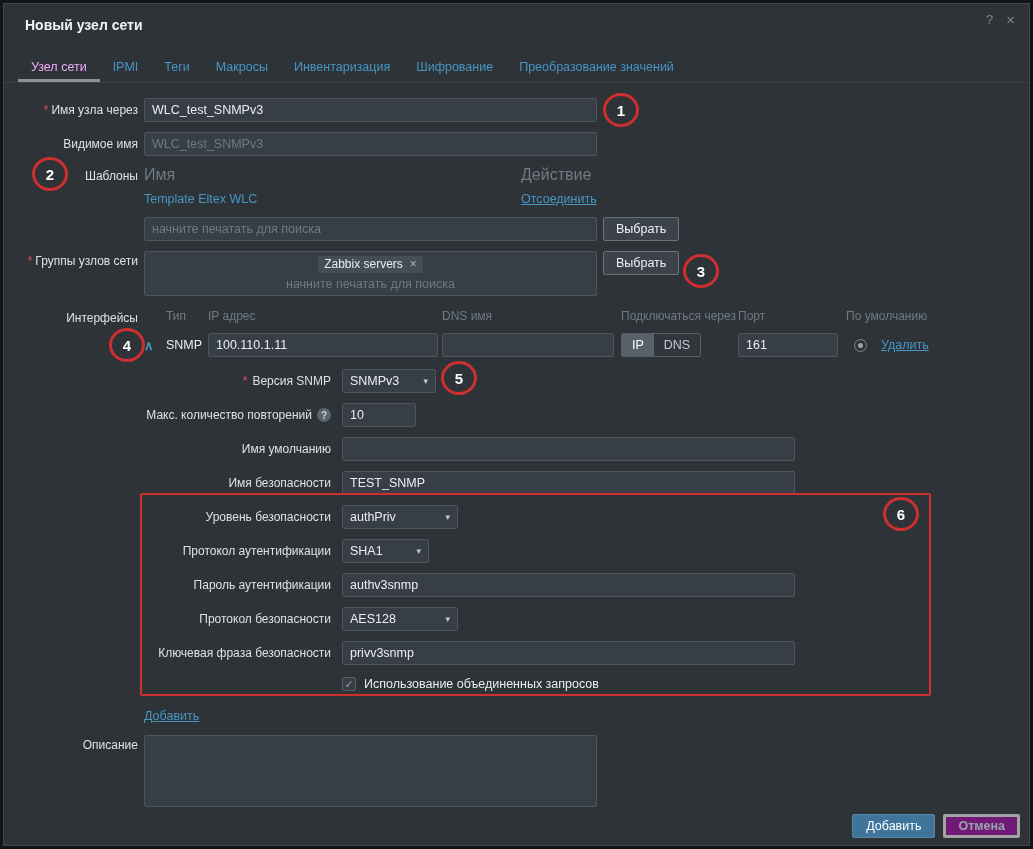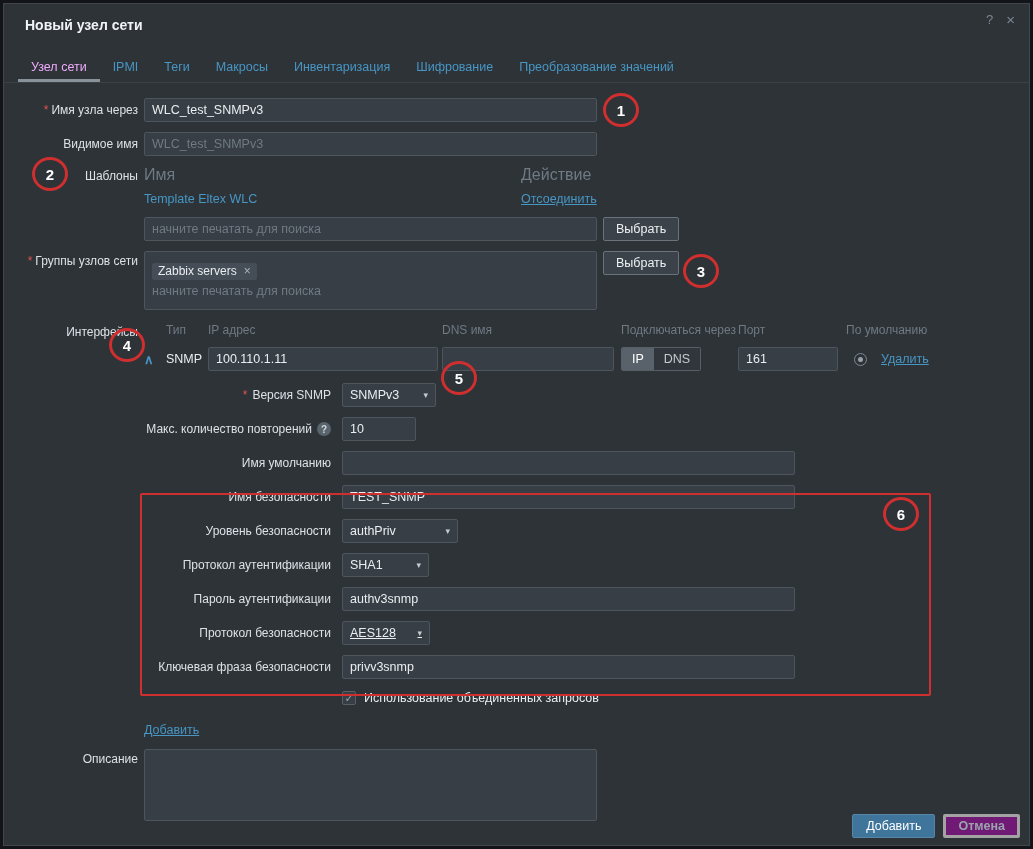--- a/index.html
+++ b/index.html
@@ -41,22 +41,22 @@
   .btn.flat { background: #701a75; border: 3px solid #a3a3a3; color: #9aa4ad; padding: 0 12px; font-weight: bold; }
 
   .link { color: #4796c4; text-decoration: none; cursor: pointer; }
   .link.u { text-decoration: underline; }
 
   .tpl-head { display: flex; height: 18px; align-items: center; color: #6f7a83; font-size: 16px; }
   .tpl-col-name { width: 377px; }
   .tpl-row { display: flex; height: 20px; align-items: center; margin-top: 5px; }
   .tpl-search { display: flex; margin-top: 8px; align-items: center; }
 
-  .multiselect { width: 453px; min-height: 44px; padding: 11px 7px; background: #373e45;
-                 border: 1px solid #4d555d; border-radius: 2px; }
+  .multiselect { width: 453px; min-height: 44px; padding: 4px 7px; background: #373e45;
+                 border: 1px solid #4d555d; border-radius: 2px; text-align: center; }
   .chip { display: inline-flex; align-items: center; gap: 7px; background: #454d56;
           border-radius: 2px; padding: 1px 6px 2px; font-size: 12px; color: #e8edf1; }
   .chip-x { color: #aab3bb; cursor: pointer; }
   .ms-placeholder { color: #6f7a83; margin-top: 4px; }
 
   .if-head { display: flex; align-items: center; height: 16px; color: #6f7a83; font-size: 12px; white-space: nowrap; }
   .if-row { display: flex; align-items: center; margin-top: 9px; height: 24px; }
   .c0 { width: 16px; margin-right: 6px; } .c1 { width: 42px; }
   .c2 { width: 230px; margin-right: 4px; } .c3 { width: 172px; margin-right: 7px; }
   .c4 { width: 117px; } .c5 { width: 100px; margin-right: 8px; }
@@ -76,21 +76,21 @@
   .sublbl { width: 187px; min-width: 187px; margin-right: 11px; display: flex; justify-content: flex-end;
             align-items: center; gap: 5px; font-size: 12px; color: #dbe1e6; white-space: nowrap; }
   .help-circle { width: 14px; height: 14px; border-radius: 50%; background: #59646d; color: #cfd6dc;
                  font-size: 10px; font-weight: bold; display: inline-flex; align-items: center;
                  justify-content: center; cursor: pointer; }
 
   .selectbox { display: inline-flex; align-items: center; justify-content: space-between; height: 24px;
                padding: 0 7px; cursor: pointer; background: #373e45; border: 1px solid #4d555d;
                border-radius: 2px; color: #eaeef2; }
   .sel-arrow { font-size: 9px; color: #c3cbd2; margin-left: 10px; }
-  .w94 { width: 94px; } .w116 { width: 116px; } .w87 { width: 87px; } .w96 { width: 88px; text-decoration: underline; }
+  .w94 { width: 94px; } .w116 { width: 116px; } .w87 { width: 87px; } .w96 { width: 116px; }
 
   .chk-row { display: flex; align-items: center; gap: 8px; margin-left: 198px; height: 18px; margin-bottom: 0; }
   .checkbox { width: 14px; height: 14px; border: 1px solid #575f67; background: #373e45; border-radius: 2px;
               display: flex; align-items: center; justify-content: center; color: #98a2ab;
               font-size: 11px; cursor: pointer; }
 
   .add-link-row { margin-top: 16px; height: 16px; }
   .desc-row { margin-top: 4px; }
   .textarea { width: 453px; height: 72px; padding: 4px 7px; resize: none; }
 

